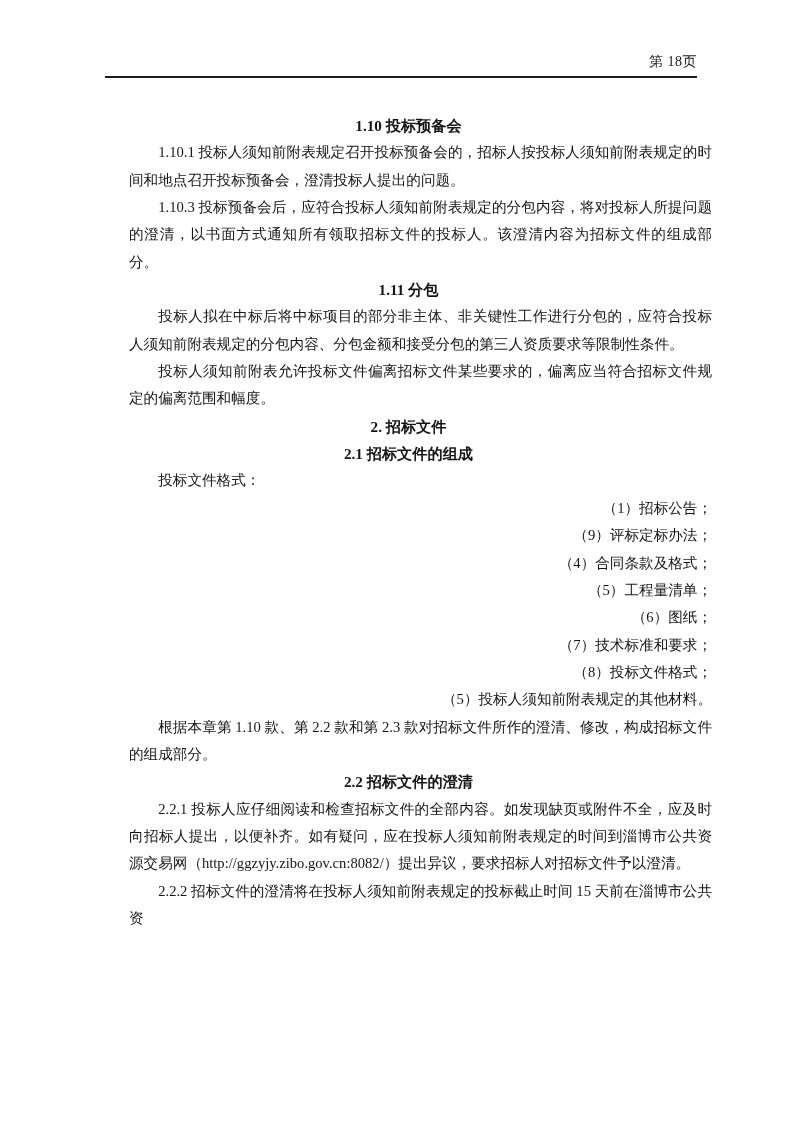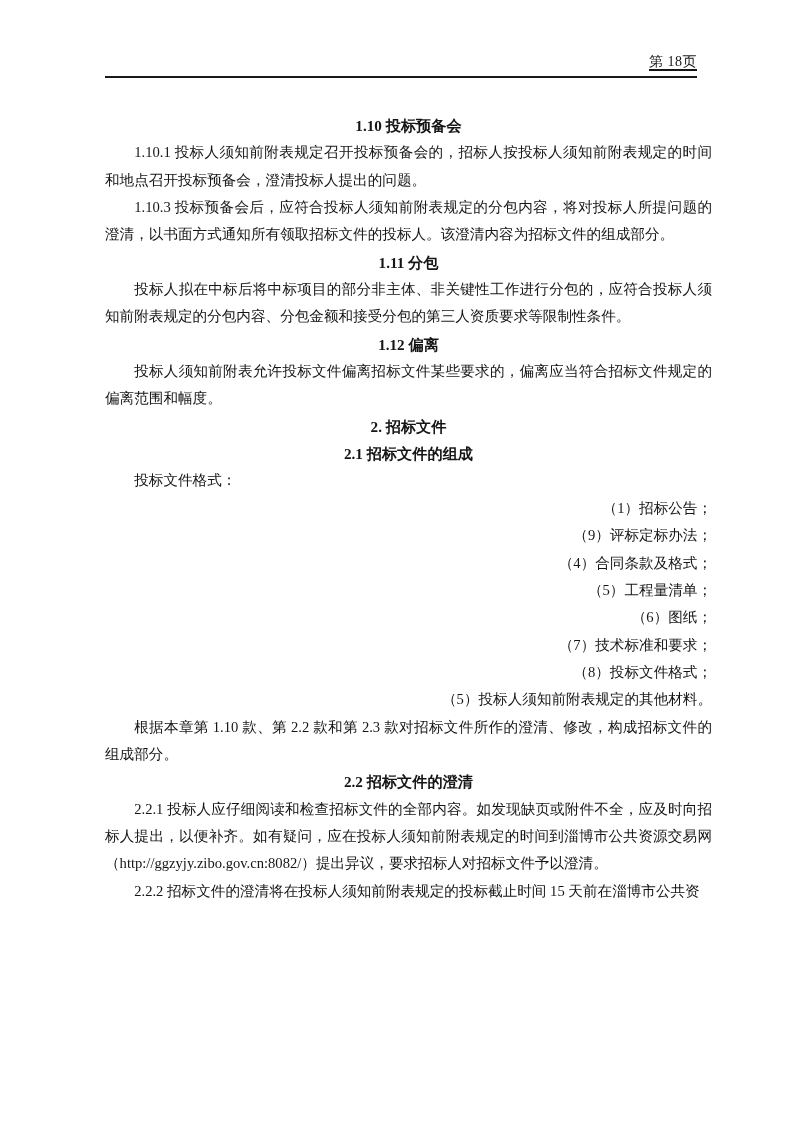--- a/index.html
+++ b/index.html
@@ -21,21 +21,20 @@
     left: 105px;
     top: 52px;
     width: 592px;
     text-align: right;
     font-size: 14px;
     line-height: 20px;
     padding-bottom: 4px;
     border-bottom: 2px solid #1a1a1a;
   }
   .page-num {
-    text-decoration: underline;
     text-underline-offset: 3px;
     text-decoration-thickness: 1.5px;
     letter-spacing: 0.5px;
   }
   .content {
     position: absolute;
     left: 105px;
     top: 112px;
     width: 607px;
     font-size: 14.6px;
@@ -48,40 +47,40 @@
     padding: 0;
   }
   .content p.heading {
     font-weight: bold;
     font-size: 15.2px;
     text-align: center;
     text-indent: 0;
   }
   .content p.para {
     text-indent: 2em;
+    margin-left: 24px;
   }
   .content p.list {
     text-indent: 2em;
     text-align: right;
   }
 </style>
 </head>
 <body>
 
 <div class="page">
   <div class="header">
     <span class="page-num">第 18页</span>
   </div>
   <div class="content">
       <p class="heading">1.10 投标预备会</p>
       <p class="para">1.10.1 投标人须知前附表规定召开投标预备会的，招标人按投标人须知前附表规定的时间和地点召开投标预备会，澄清投标人提出的问题。</p>
       <p class="para">1.10.3 投标预备会后，应符合投标人须知前附表规定的分包内容，将对投标人所提问题的澄清，以书面方式通知所有领取招标文件的投标人。该澄清内容为招标文件的组成部分。</p>
       <p class="heading">1.11 分包</p>
       <p class="para">投标人拟在中标后将中标项目的部分非主体、非关键性工作进行分包的，应符合投标人须知前附表规定的分包内容、分包金额和接受分包的第三人资质要求等限制性条件。</p>
-      <p class="heading">1.12 偏离</p>
       <p class="para">投标人须知前附表允许投标文件偏离招标文件某些要求的，偏离应当符合招标文件规定的偏离范围和幅度。</p>
       <p class="heading">2. 招标文件</p>
       <p class="heading">2.1 招标文件的组成</p>
       <p class="para">投标文件格式：</p>
       <p class="list">（1）招标公告；</p>
       <p class="list">（9）评标定标办法；</p>
       <p class="list">（4）合同条款及格式；</p>
       <p class="list">（5）工程量清单；</p>
       <p class="list">（6）图纸；</p>
       <p class="list">（7）技术标准和要求；</p>

